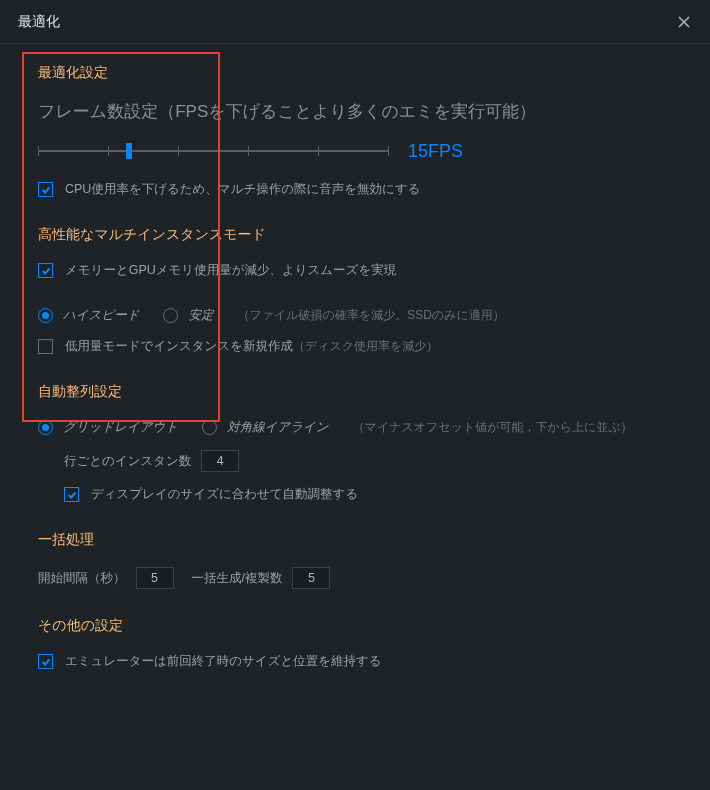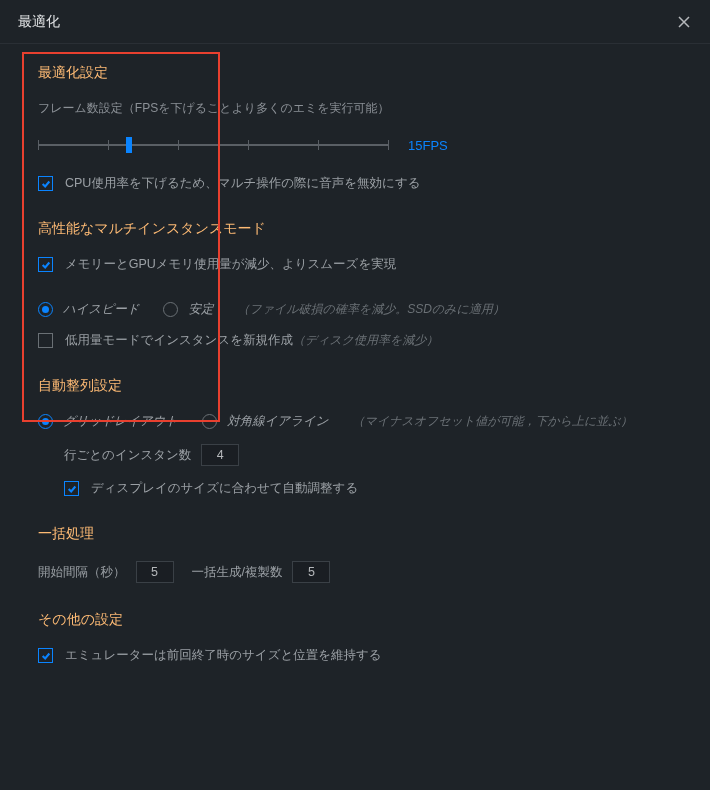--- a/index.html
+++ b/index.html
@@ -64,21 +64,21 @@
       margin-bottom: 18px;
     }
     .row {
       display: flex;
       align-items: center;
       margin-bottom: 14px;
       font-size: 12.5px;
     }
     .sub-label {
       color: #8b9096;
-      font-size: 12px;
+      font-size: 17px;
       margin-bottom: 16px;
     }
     
     .slider-wrap {
       display: flex;
       align-items: center;
       gap: 20px;
       margin-bottom: 18px;
     }
     .slider-track {
@@ -104,21 +104,21 @@
     .slider-handle {
       position: absolute;
       top: 4px;
       width: 6px;
       height: 16px;
       background: #0a84ff;
       transform: translateX(-3px);
     }
     .slider-value {
       color: #0a84ff;
-      font-size: 13px;
+      font-size: 18px;
     }
     
     .checkbox {
       width: 15px;
       height: 15px;
       border: 1.5px solid #0a84ff;
       display: inline-flex;
       align-items: center;
       justify-content: center;
       margin-right: 12px;
@@ -158,21 +158,20 @@
       border-radius: 50%;
     }
     .radio-label {
       margin-right: 24px;
       color: #9ba0a5;
       font-style: italic;
     }
     .hint-text {
       color: #6a7075;
       font-size: 12px;
-      font-style: italic;
     }
     .indent {
       padding-left: 26px;
     }
     .input-box {
       width: 38px;
       height: 22px;
       background: #1a1e23;
       border: 1px solid #3a4046;
       color: #b5b8bb;

